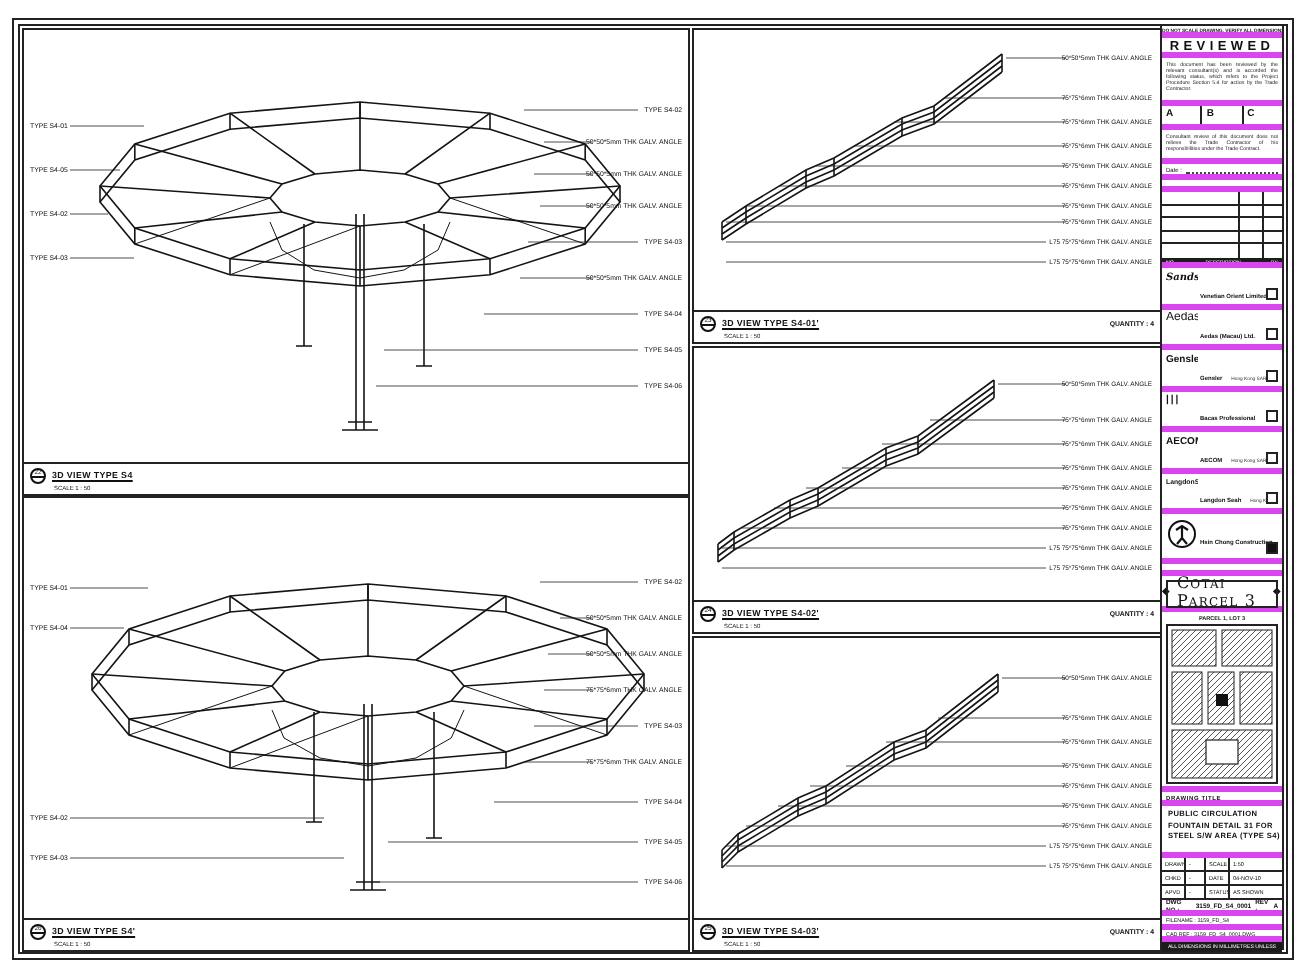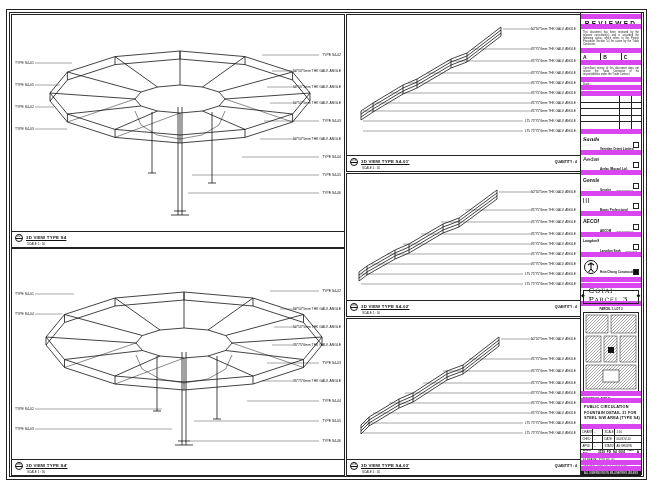--- a/index.html
+++ b/index.html
@@ -12,21 +12,21 @@
   .vrow{display:flex;align-items:center;gap:3px;height:9px;}
   .bubble{width:8px;height:8px;border:1px solid #111;border-radius:50%;box-sizing:border-box;
           font-size:3.2px;line-height:3.6px;text-align:center;flex:0 0 auto;}
   .bubble .bn{display:block;border-bottom:0.5px solid #111;height:3.8px;}
   .vtitle{font-size:4.4px;font-weight:bold;letter-spacing:.2px;text-decoration:underline;white-space:nowrap;}
   .vqty{margin-left:auto;font-size:3.4px;font-weight:bold;white-space:nowrap;}
   .vscale{font-size:3px;margin-left:12px;line-height:5px;}
   
   .sb{position:absolute;left:580px;top:12px;width:62px;height:463px;border:1px solid #222;
       box-sizing:border-box;background:#fff;}
-  .sb>div{position:absolute;left:0;right:0;border-bottom:5px solid #d946ef;box-sizing:border-box;overflow:hidden;}
+  .sb>div{position:absolute;left:0;right:0;border-bottom:3px solid #d946ef;box-sizing:border-box;overflow:hidden;}
   .tinote{font-size:2.4px;font-weight:bold;text-align:center;line-height:5.5px;white-space:nowrap;}
   .rev-h{font-size:6.5px;font-weight:bold;letter-spacing:2.2px;text-align:center;line-height:10px;}
   .para{font-size:2.6px;line-height:1.25;padding:1.5px 2px;text-align:justify;color:#222;}
   .abc{display:flex;}
   .abc>div{flex:1;border-right:1px solid #222;font-size:5px;font-weight:bold;padding:1px 0 0 2px;box-sizing:border-box;}
   .abc>div:last-child{border-right:none;}
   .daterow{display:flex;align-items:center;gap:2px;padding:0 2px;font-size:3px;}
   .dotline{flex:1;border-bottom:1px dotted #444;height:4px;}
   .revrow{height:6.6px;border-bottom:1px solid #222;box-sizing:border-box;}
   .vline{position:absolute;top:0;bottom:0;width:0;border-left:1px solid #222;}

